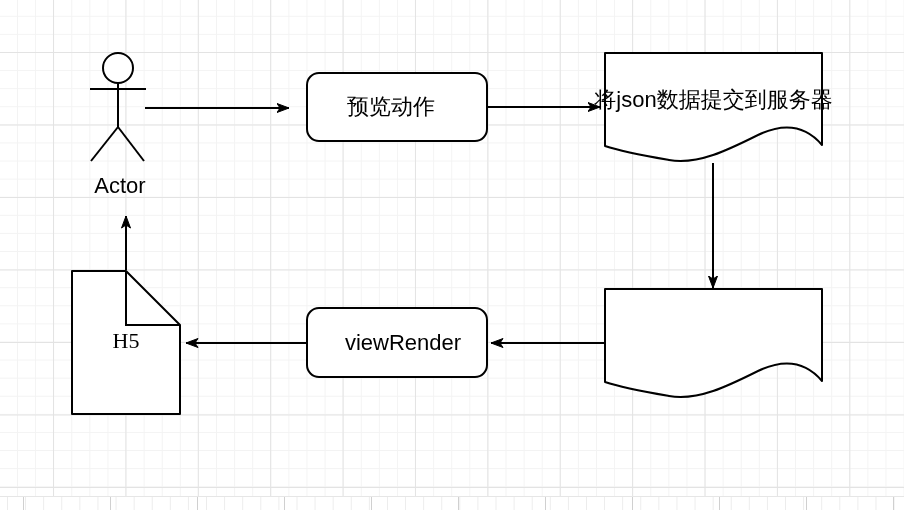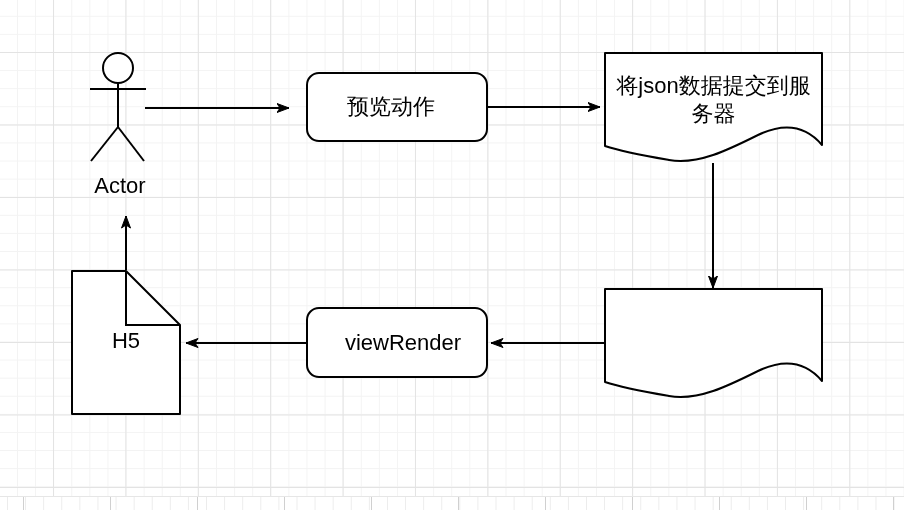--- a/index.html
+++ b/index.html
@@ -31,21 +31,21 @@
     position: absolute;
     display: flex;
     align-items: center;
     justify-content: center;
     text-align: center;
     color: #000000;
     font-size: 22px;
     line-height: 28px;
     white-space: nowrap;
   }
-  .label.multiline { flex-direction: column; }
+  .label.multiline { flex-direction: row; }
   .bottom-strip {
     position: absolute;
     left: 0;
     top: 496px;
     width: 904px;
     height: 14px;
     background-color: #ffffff;
     border-top: 1px solid #e6e6e6;
     background-image:
       linear-gradient(to right, #d0d0d0 1px, transparent 1px),
@@ -100,17 +100,17 @@
   <div class="label" style="left:301px; top:73px; width:180px; height:68px;">预览动作</div>
 
   <div class="label multiline" style="left:605px; top:53px; width:217px; height:93px;">
     <span>将json数据提交到服</span>
     <span>务器</span>
   </div>
 
 
   <div class="label" style="left:307px; top:308px; width:192px; height:69px;">viewRender</div>
 
-  <div class="label" style="left:72px; top:271px; width:108px; height:140px;">H5</div>
+  <div class="label" style="left:72px; top:271px; width:108px; height:140px;font-family:Liberation Serif, serif;">H5</div>
 
   <div class="bottom-strip"></div>
 
 </div>
 
 </body></html>

